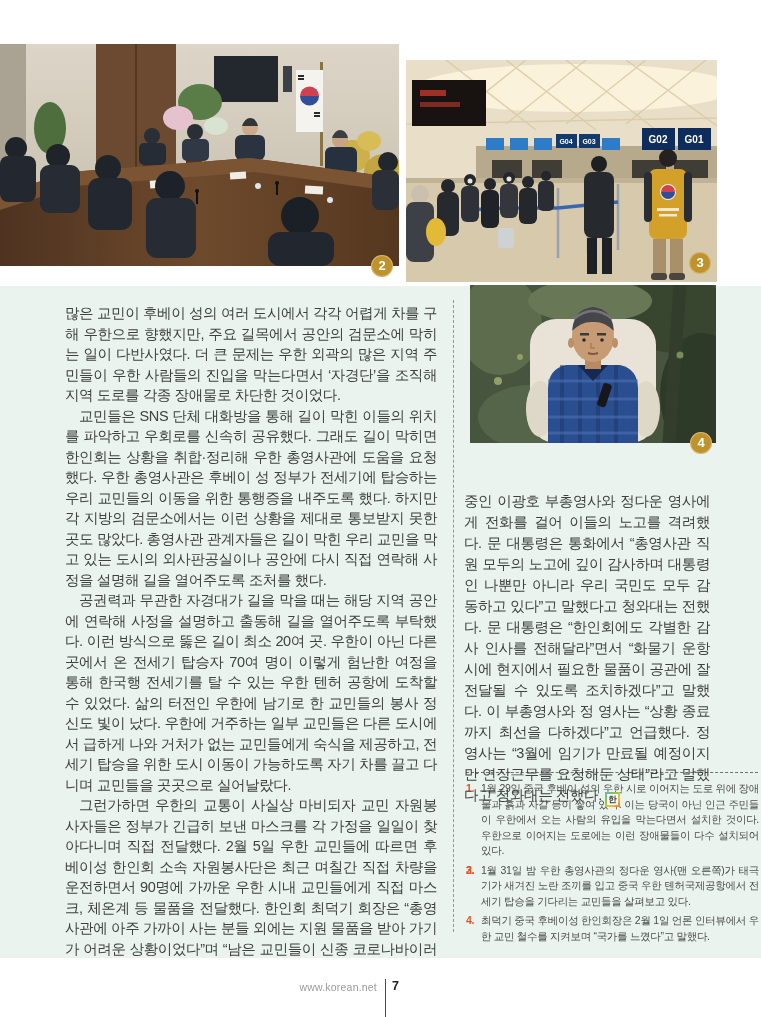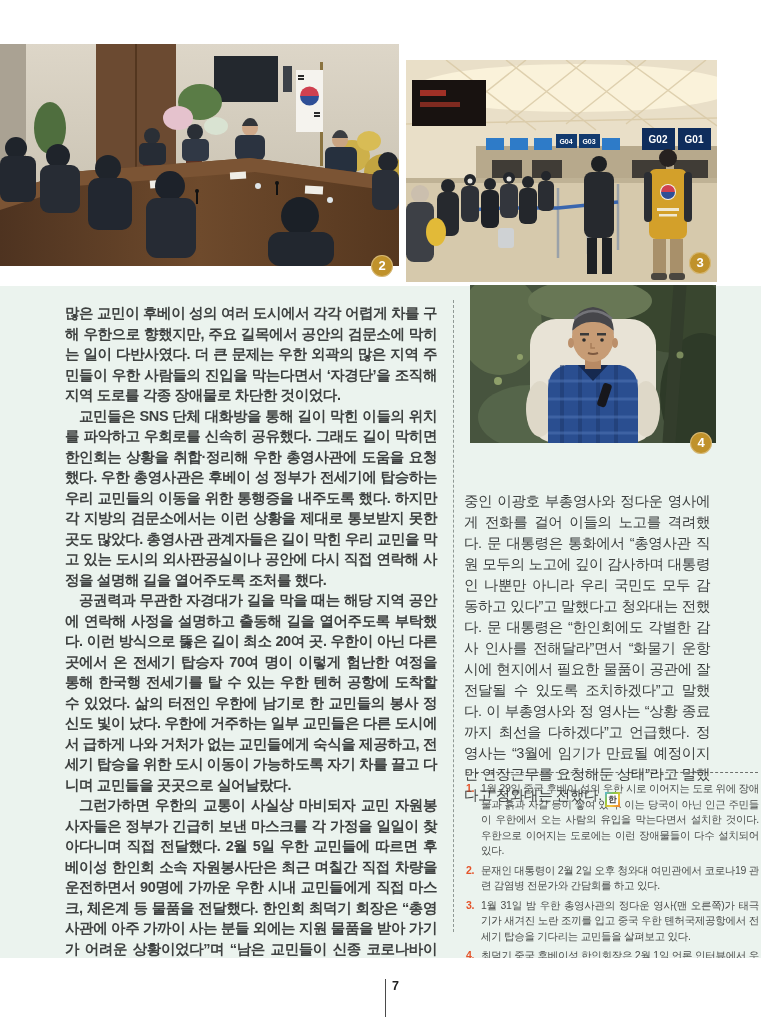--- a/index.html
+++ b/index.html
@@ -19,21 +19,21 @@
            box-shadow:0 0 0 1px rgba(255,255,255,.35) inset; }
   #badge2 { left:371px; top:255px; }
   #badge3 { left:689px; top:252px; }
   #badge4 { left:690px; top:432px; }
 
   #content { position:absolute; left:0; top:286px; width:761px; height:672px;
              background:#ebf3ee; overflow:hidden; }
 
   #col-left { position:absolute; left:65px; top:17px; width:372px;
               font-size:14.5px; line-height:20.5px; color:#3e4140;
-              text-align:justify; letter-spacing:-0.4px;font-weight:bold; }
+              text-align:justify; letter-spacing:-0.4px; }
   #col-left p.ind { text-indent:14px; }
 
   #divider { position:absolute; left:453px; top:14px; height:632px; width:0;
              border-left:1px dashed #8f9894; }
 
   #col-right { position:absolute; left:464px; top:491px; width:246px;
                font-size:14.5px; line-height:21px; color:#3e4140;
                text-align:justify; letter-spacing:-0.4px; }
 
   .endmark { display:inline-block; vertical-align:-2px; width:15px; height:15px;
@@ -245,21 +245,20 @@
     <div id="divider"></div>
 
     <div id="hr-dashed"></div>
     <div id="footnotes">
       <div class="fn">
         <span class="num">1.</span>
         <span>1월 29일 중국 후베이 성의 우한 시로 이어지는 도로 위에 장애물과 흙과 자갈 등이 쌓여 있다. 이는 당국이 아닌 인근 주민들이 우한에서 오는 사람의 유입을 막는다면서 설치한 것이다. 우한으로 이어지는 도로에는 이런 장애물들이 다수 설치되어 있다.</span>
       </div>
       <div class="fn">
         <span class="num">2.</span>
-        <span>문재인 대통령이 2월 2일 오후 청와대 여민관에서 코로나19 관련 감염병 전문가와 간담회를 하고 있다.</span>
       </div>
       <div class="fn">
         <span class="num">3.</span>
         <span>1월 31일 밤 우한 총영사관의 정다운 영사(맨 오른쪽)가 태극기가 새겨진 노란 조끼를 입고 중국 우한 톈허국제공항에서 전세기 탑승을 기다리는 교민들을 살펴보고 있다.</span>
       </div>
       <div class="fn">
         <span class="num">4.</span>
         <span>최덕기 중국 후베이성 한인회장은 2월 1일 언론 인터뷰에서 우한 교민 철수를 지켜보며 “국가를 느꼈다”고 말했다.</span>
       </div>
     </div>
@@ -310,17 +309,18 @@
       <rect x="130" y="98" width="9" height="24" rx="3" fill="#17171c" transform="rotate(18 134 110)"></rect>
     </svg>
   </div>
   <div class="badge" id="badge4">4</div>
 
   <div id="col-right">
     <p><span>중인 이광호 부총영사와 정다운 영사에게 전화를 걸어 이들의 노고를 격려했다. 문 대통령은 통화에서 “총영사관 직원 모두의 노고에 깊이 감사하며 대통령인 나뿐만 아니라 우리 국민도 모두 감동하고 있다”고 말했다고 청와대는 전했다. 문 대통령은 “한인회에도 각별한 감사 인사를 전해달라”면서 “화물기 운항 시에 현지에서 필요한 물품이 공관에 잘 전달될 수 있도록 조치하겠다”고 말했다. 이 부총영사와 정 영사는 “상황 종료까지 최선을 다하겠다”고 언급했다. 정 영사는 “3월에 임기가 만료될 예정이지만 연장근무를 요청해둔 상태”라고 말했다고 청와대는 전했다.</span><span class="endmark"><span>한</span></span></p>
   </div>
 
   <div id="footer">
+    <div id="footer-url">www.korean.net</div>
     <div id="footer-bar"></div>
     <div id="footer-page">7</div>
   </div>
 
 </div>
 
 </body></html>

